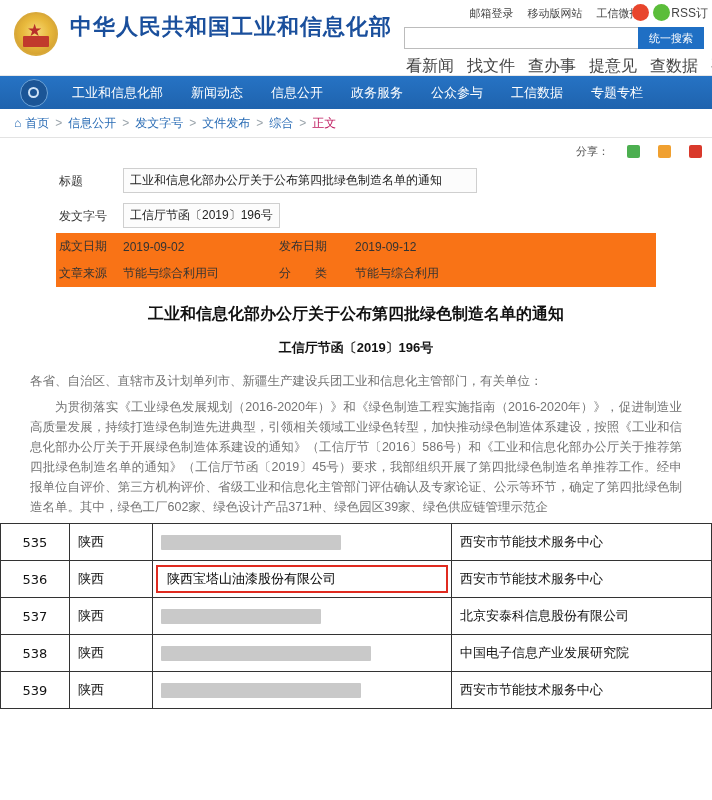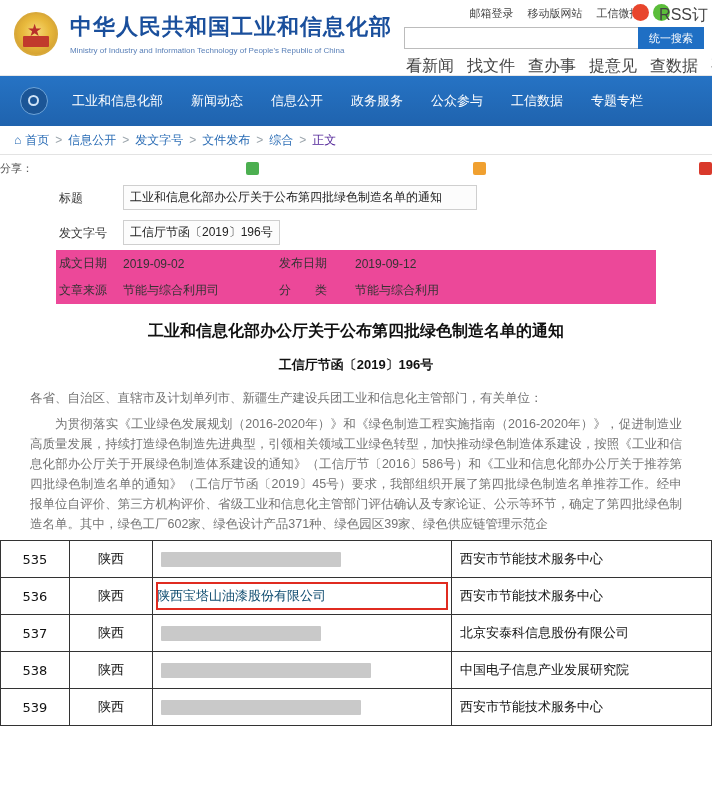--- a/index.html
+++ b/index.html
@@ -134,27 +134,27 @@
     width: 17px; height: 17px;
     border-radius: 50%;
     display: inline-block;
   }
   .dot-red { background: #e8452c; }
   .dot-green { background: #5bbd3a; }
   .rss {
     position: absolute;
     right: 4px;
     top: 5px;
-    font-size: 16px;
+    font-size: 12px;
     color: #444;
   }
 
   
   .nav-bar {
-    height: 50px;
+    height: 33px;
     background: linear-gradient(#2673c4, #1f63ae);
     display: flex;
     align-items: center;
     padding-left: 6px;
     color: #fff;
   }
   .nav-logo {
     width: 26px; height: 26px;
     border-radius: 50%;
     background: #1b5596;
@@ -195,28 +195,29 @@
     padding-left: 14px;
     background: #fff;
   }
   .crumb .home-icon {
     color: #2a6cb5;
     margin-right: 4px;
     font-size: 12px;
   }
   .crumb a { color: #2a6cb5; text-decoration: none; cursor: pointer; }
   .crumb .sep { color: #9aa4ab; margin: 0 6px; }
-  .crumb .cur { color: #4c1d95; }
+  .crumb .cur { color: #be185d; }
 
   
   .share-row {
     height: 20px;
     display: flex;
     align-items: center;
-    justify-content: space-between;
+    justify-content: flex-end;
+    padding-right: 10px;
     font-size: 11px;
     color: #555;
     gap: 18px;
     margin-top: 3px;
   }
   .share-row .sq {
     width: 13px; height: 13px;
     display: inline-block;
     border-radius: 2px;
   }
@@ -247,21 +248,21 @@
     border: 1px solid #cfcfcf;
     background: #fcfcfc;
     padding: 3px 6px;
     display: inline-block;
     min-width: 120px;
     font-size: 12px;
     color: #222;
   }
   .meta-val-wide { min-width: 340px; }
   .meta-plain { color: #222; }
-  .meta-row-grey { background: #ec4899; margin-left: 28px; }
+  .meta-row-grey { background: #f97316; margin-left: 28px; }
   .label-stack { line-height: 14px; }
 
   
   .doc-title {
     text-align: center;
     font-family: "DejaVu Sans", "Liberation Sans", sans-serif;
     font-size: 16px;
     font-weight: bold;
     color: #111;
     margin: 16px 30px 0 30px;
@@ -292,54 +293,53 @@
     font-size: 13px;
   }
   .data-table td {
     border: 1px solid #333;
     height: 36px;
     padding: 0 8px;
     color: #111;
     font-family: "DejaVu Sans", "Liberation Sans", sans-serif;
   }
   .col-no { width: 52px; text-align: center; }
-  .col-prov { width: 66px; text-align: center; }
+  .col-prov { width: 66px; }
   .col-name { width: 282px; }
   .col-org { }
   .redacted {
     display: inline-block;
     height: 15px;
     background: #c9c9c9;
     border-radius: 1px;
     vertical-align: middle;
   }
   .highlight-cell {
     position: relative;
   }
   .highlight-box {
     outline: 2px solid #e02b20;
     outline-offset: -1px;
     display: block;
-    padding: 4px 0;
+    padding: 4px 10px;
     margin: -2px -4px;
-    color: #0c4a6e;
+    color: #000000;
   }
 </style>
 </head>
 <body>
 
 <div class="site-header">
   <div class="emblem">
     <div class="circle"></div>
     <div class="star">★</div>
     <div class="gate"></div>
   </div>
   <div class="title-block">
     <div class="title-cn">中华人民共和国工业和信息化部</div>
-    <div class="title-en">Ministry of Industry and Information Technology of People's Republic of China</div>
   </div>
 
   <div class="header-right">
     <div class="hr-toplinks">
       <span>邮箱登录</span>
       <span>移动版网站</span>
       <span>工信微报</span>
     </div>
     <div class="hr-search">
       <input type="text" placeholder="" style="">

